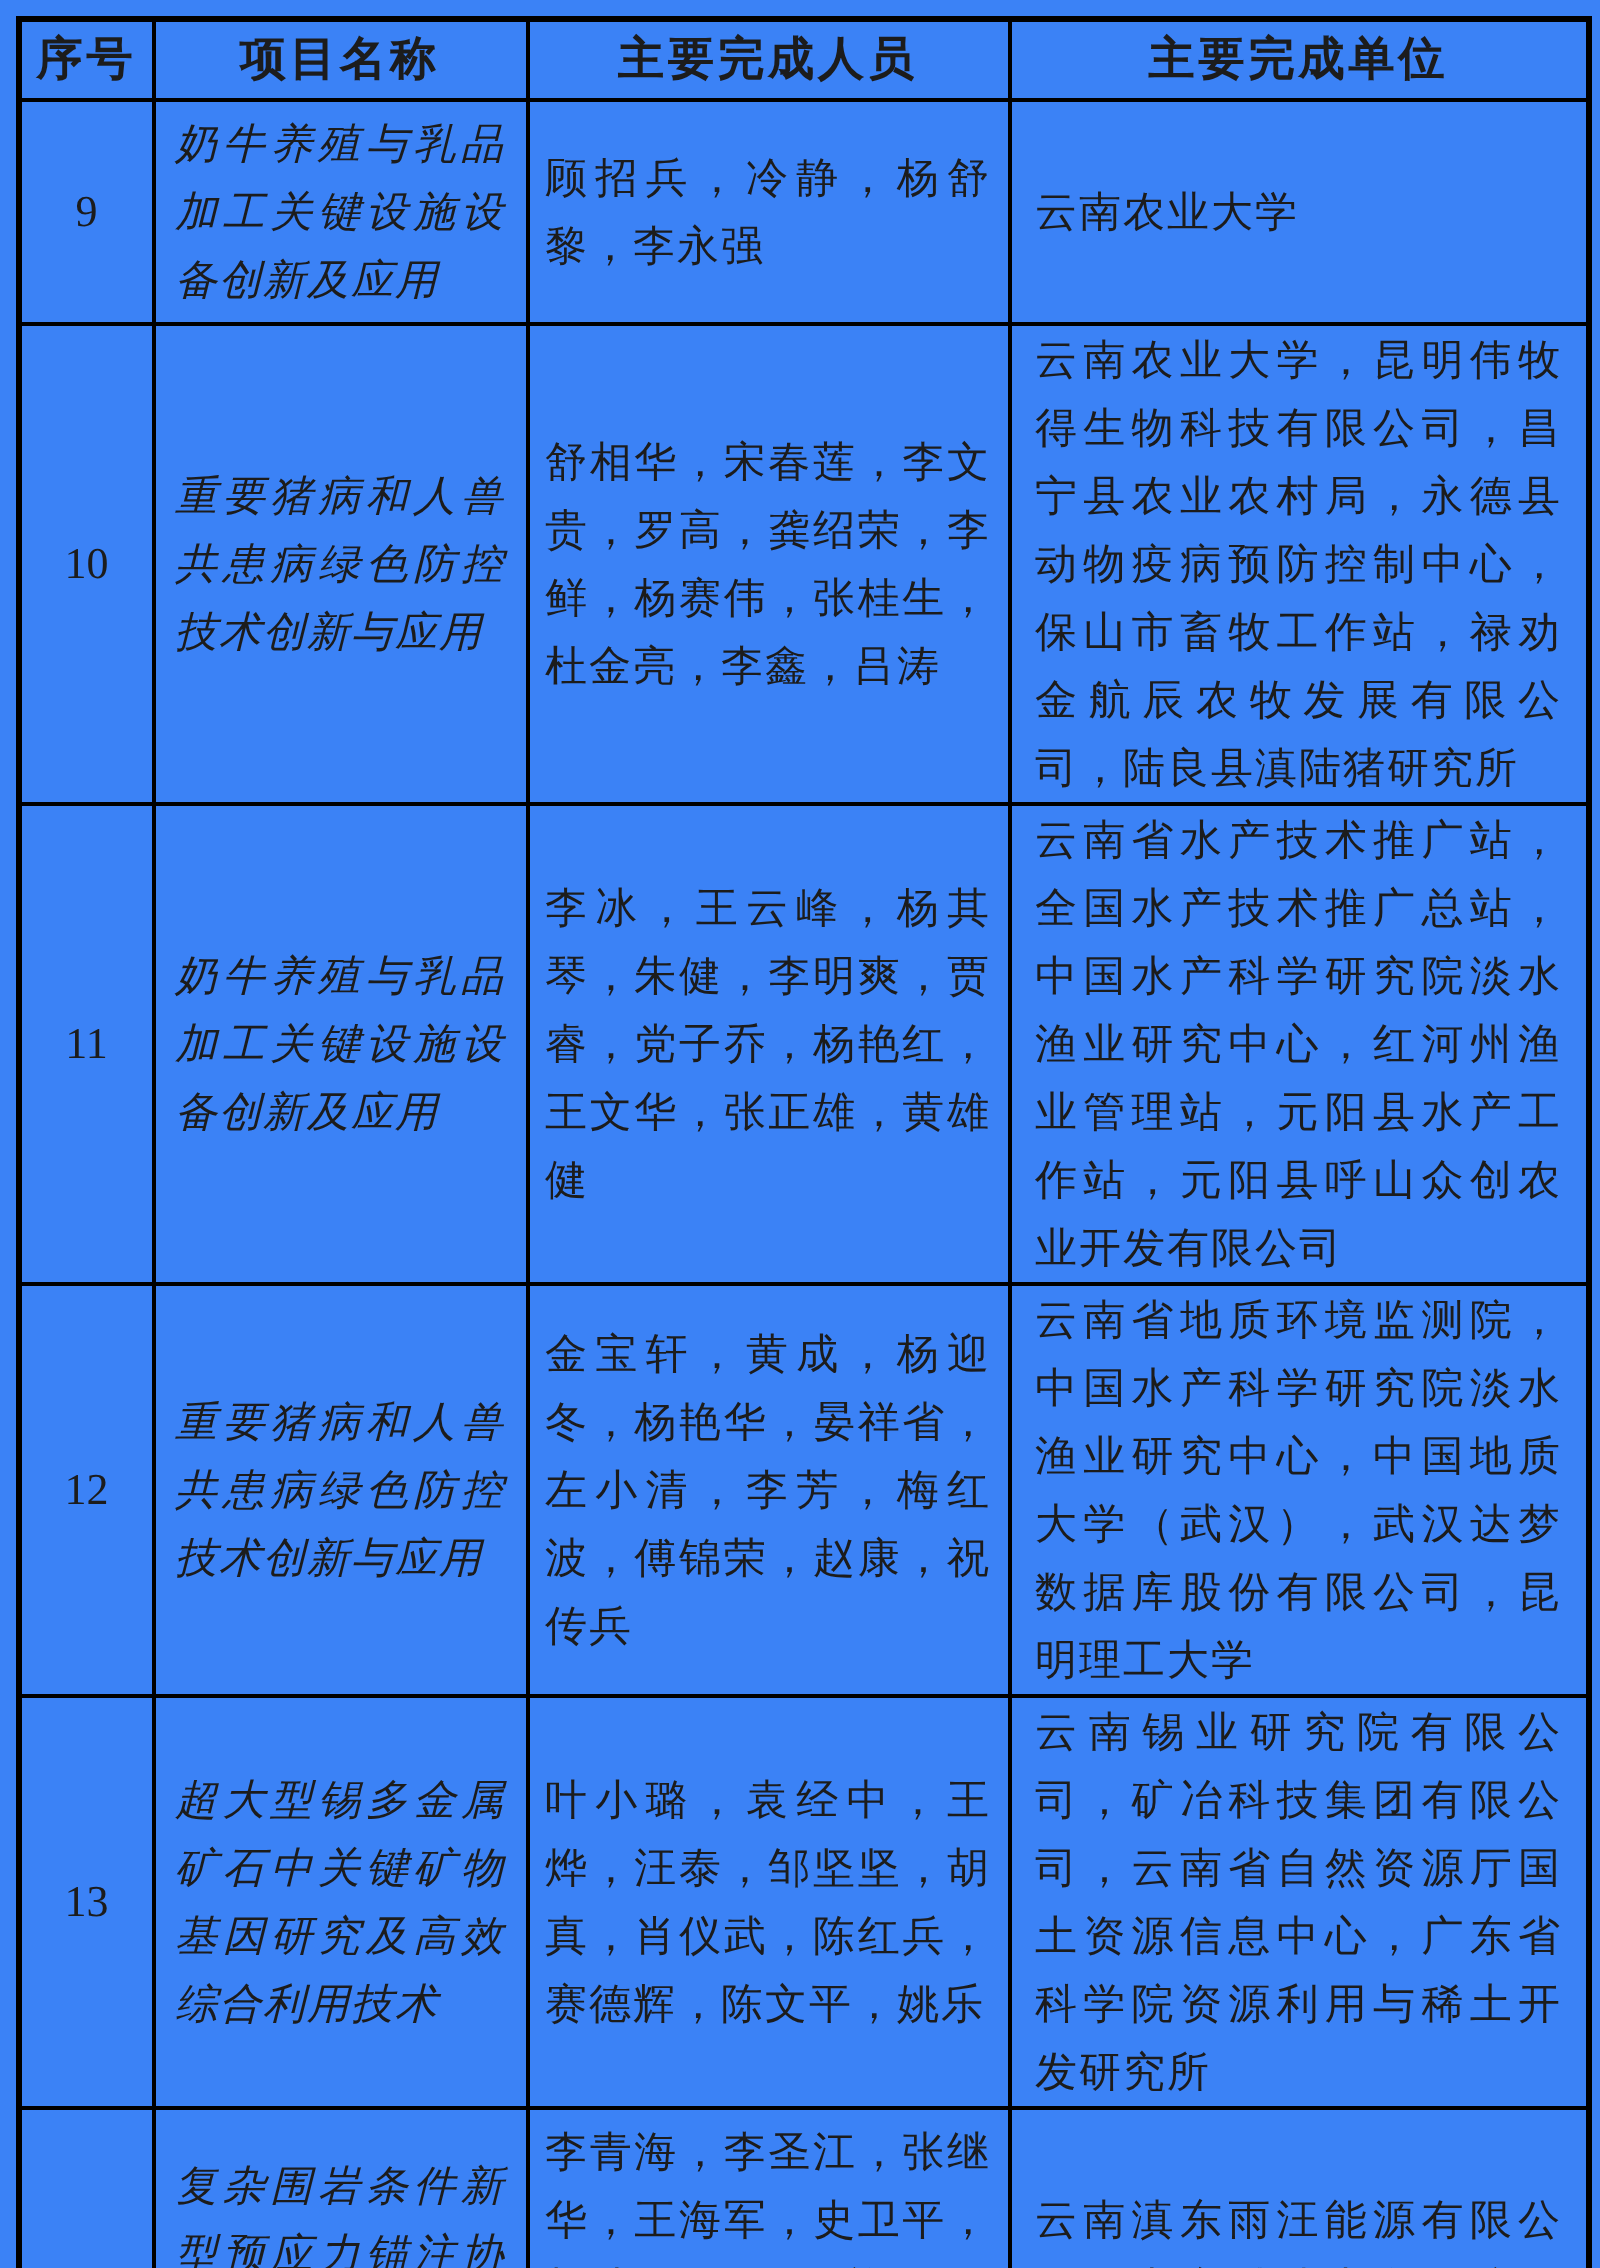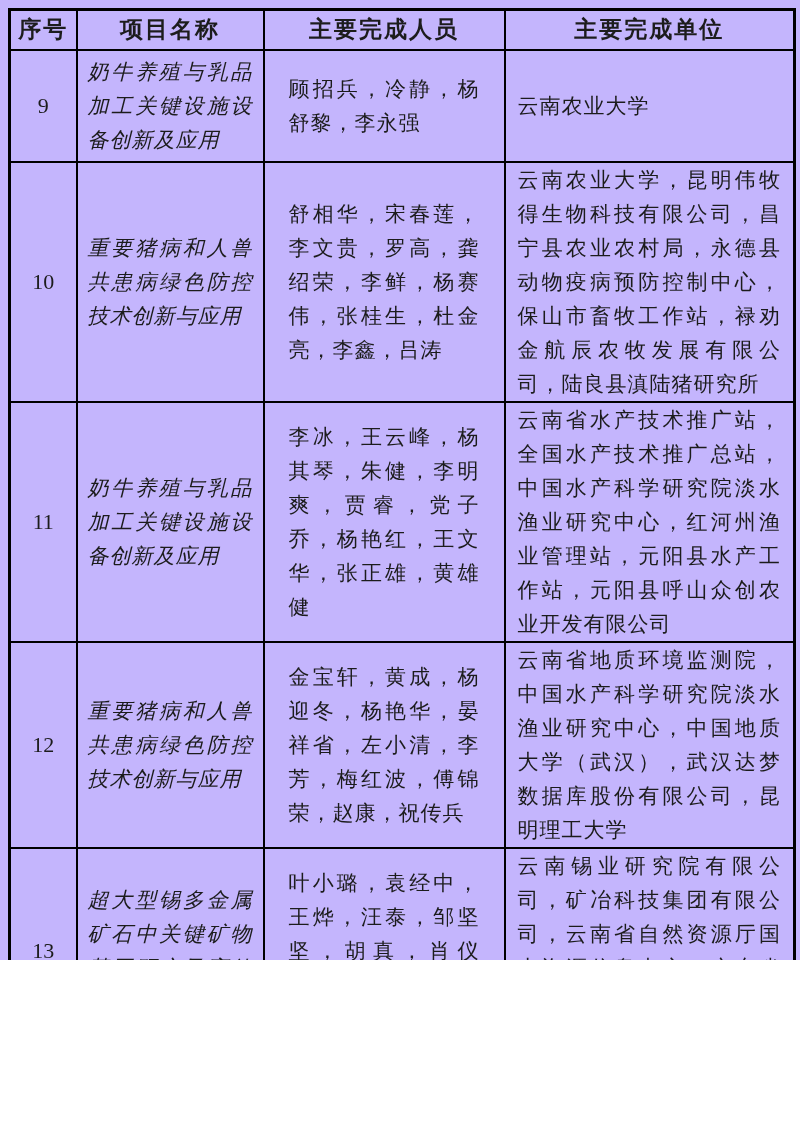--- a/index.html
+++ b/index.html
@@ -7,22 +7,22 @@
     padding: 0;
     background: #ffffff;
     width: 800px;
     height: 1134px;
     font-family: "Liberation Serif", "DejaVu Serif", serif;
     color: #1c1c1c;
   }
   .page {
     position: relative;
     width: 800px;
-    height: 960px;
-    background: #c4b5fd;
+    height: 1134px;
+    background: #3b82f6;
     overflow: hidden;
   }
   table.awards {
     position: absolute;
     left: 8px;
     top: 8px;
     width: 785px;
     border-collapse: collapse;
     table-layout: fixed;
     border: 3px solid #000000;
@@ -66,21 +66,21 @@
     font-family: "Liberation Serif", "DejaVu Serif", serif;
   }
   td.text-cell {
     font-size: 21px;
     line-height: 34px;
     text-align: justify;
     text-align-last: left;
     letter-spacing: 1px;
   }
   td.proj-cell { padding: 4px 10px; font-style: italic; }
-  td.ppl-cell  { padding: 4px 24px;  }
+  td.ppl-cell  { padding: 4px 8px;  }
   td.unit-cell { padding: 0 12px; }
 </style>
 </head>
 <body>
 
 <div class="page">
   <table class="awards">
     <colgroup>
       <col class="c-no">
         <col class="c-proj">

